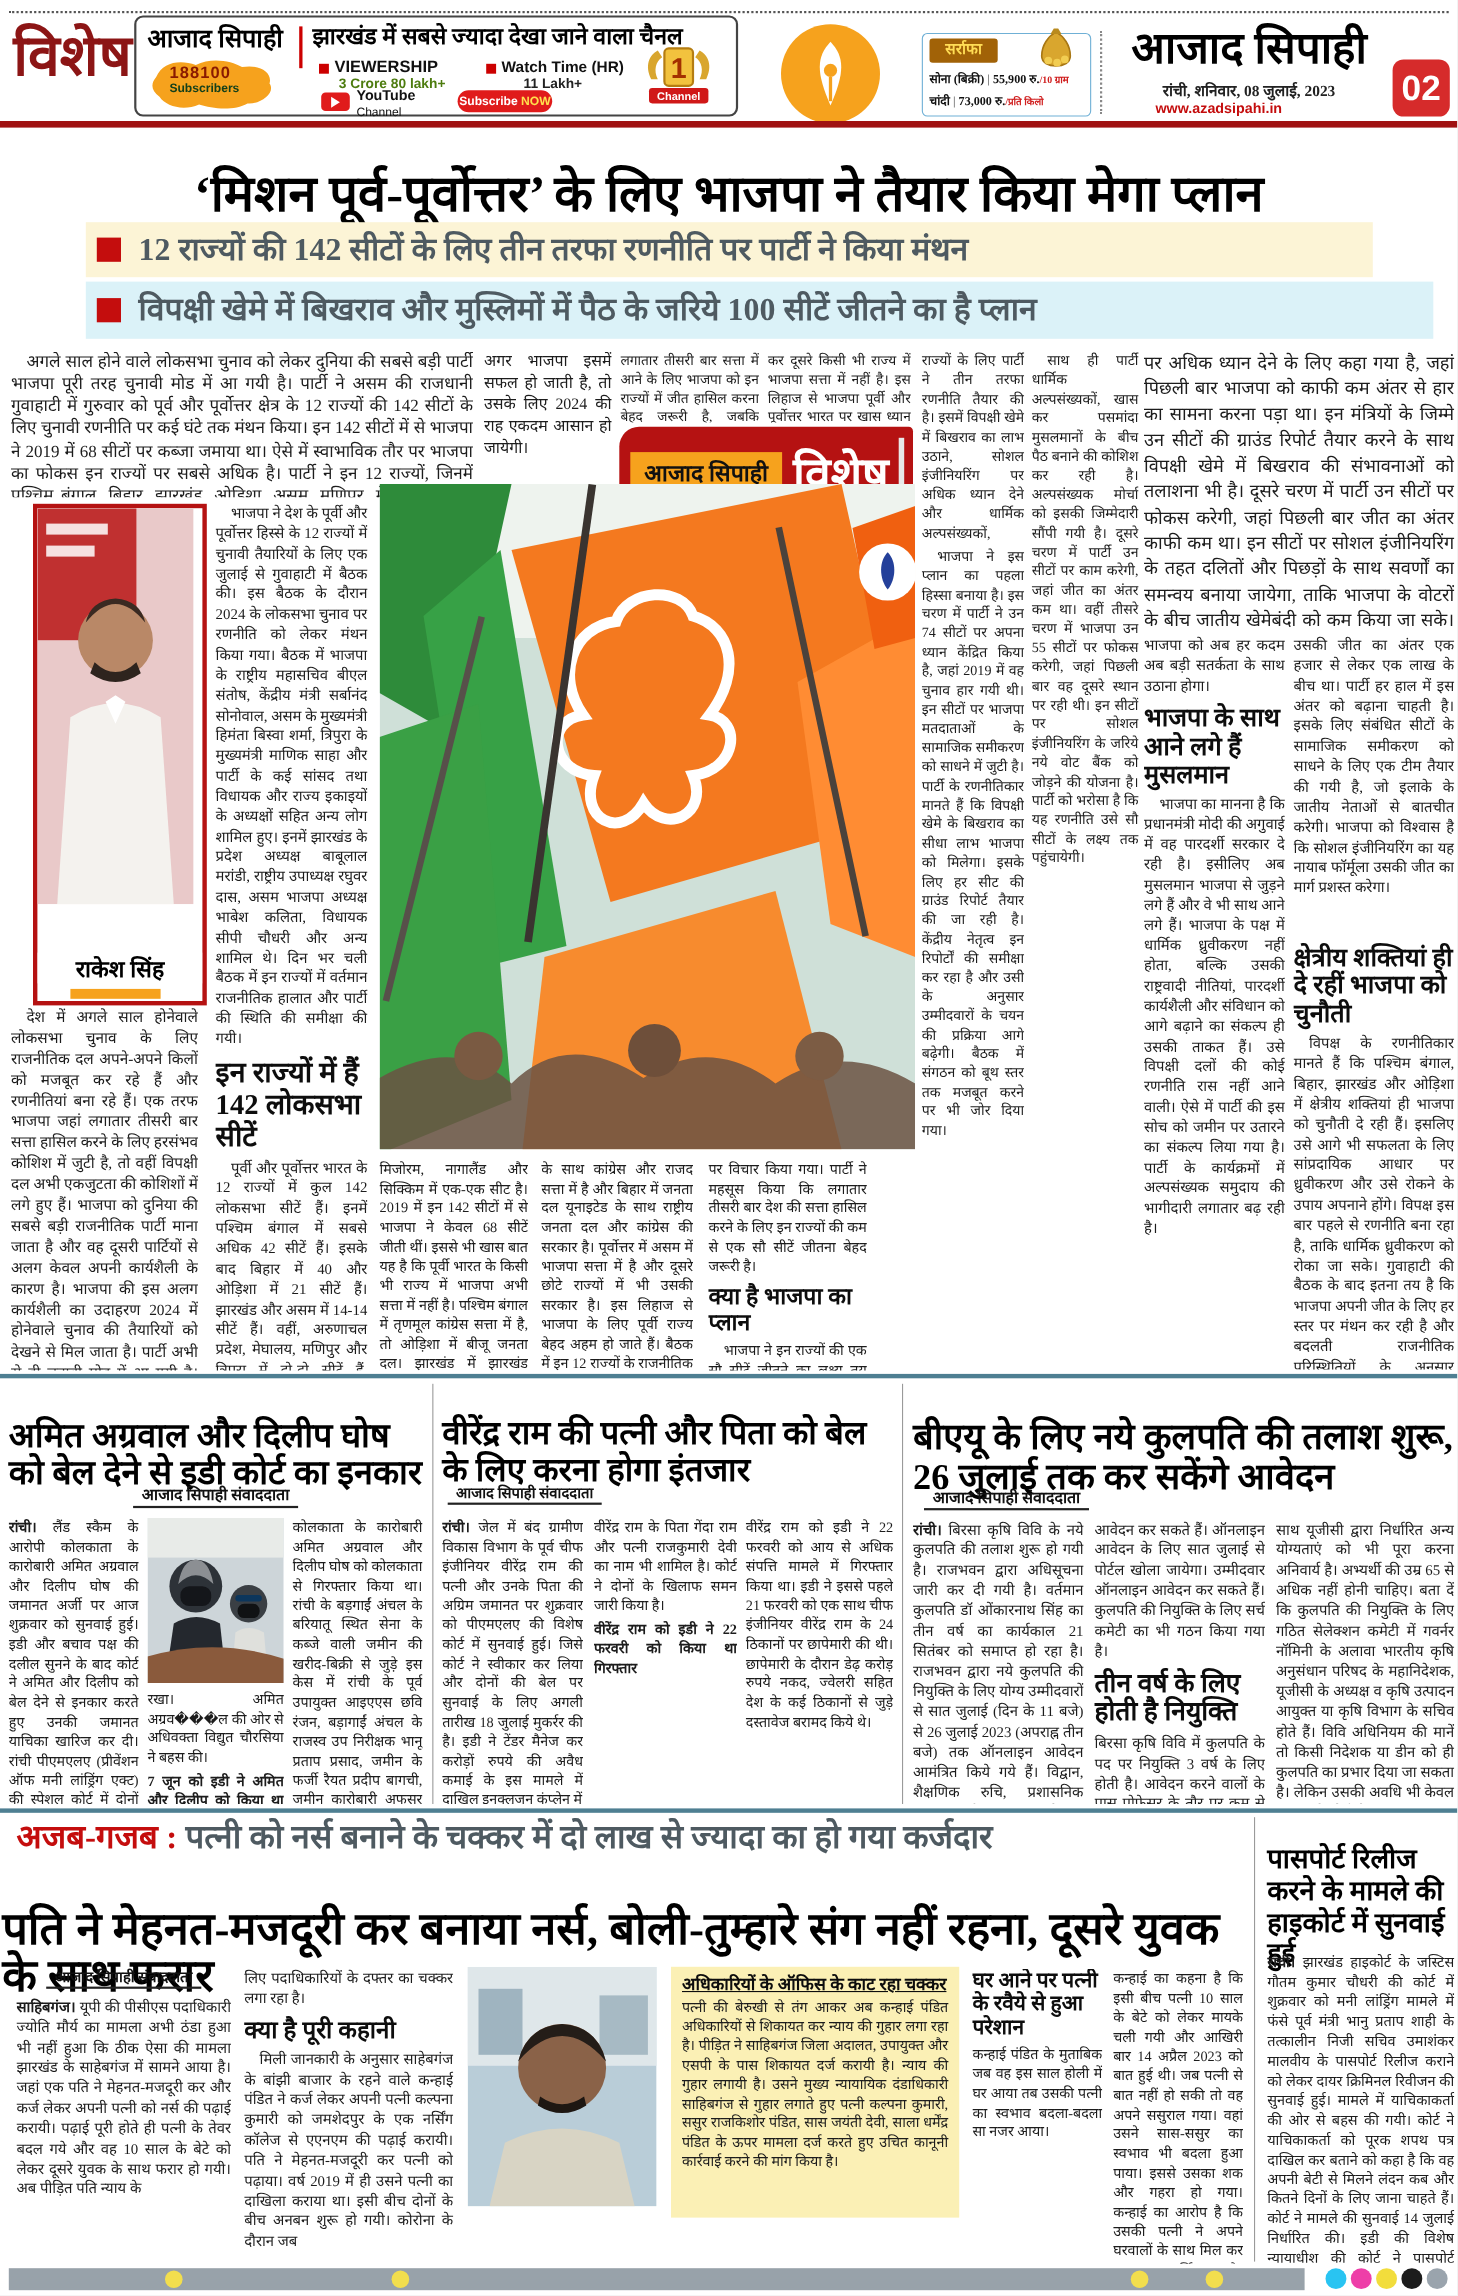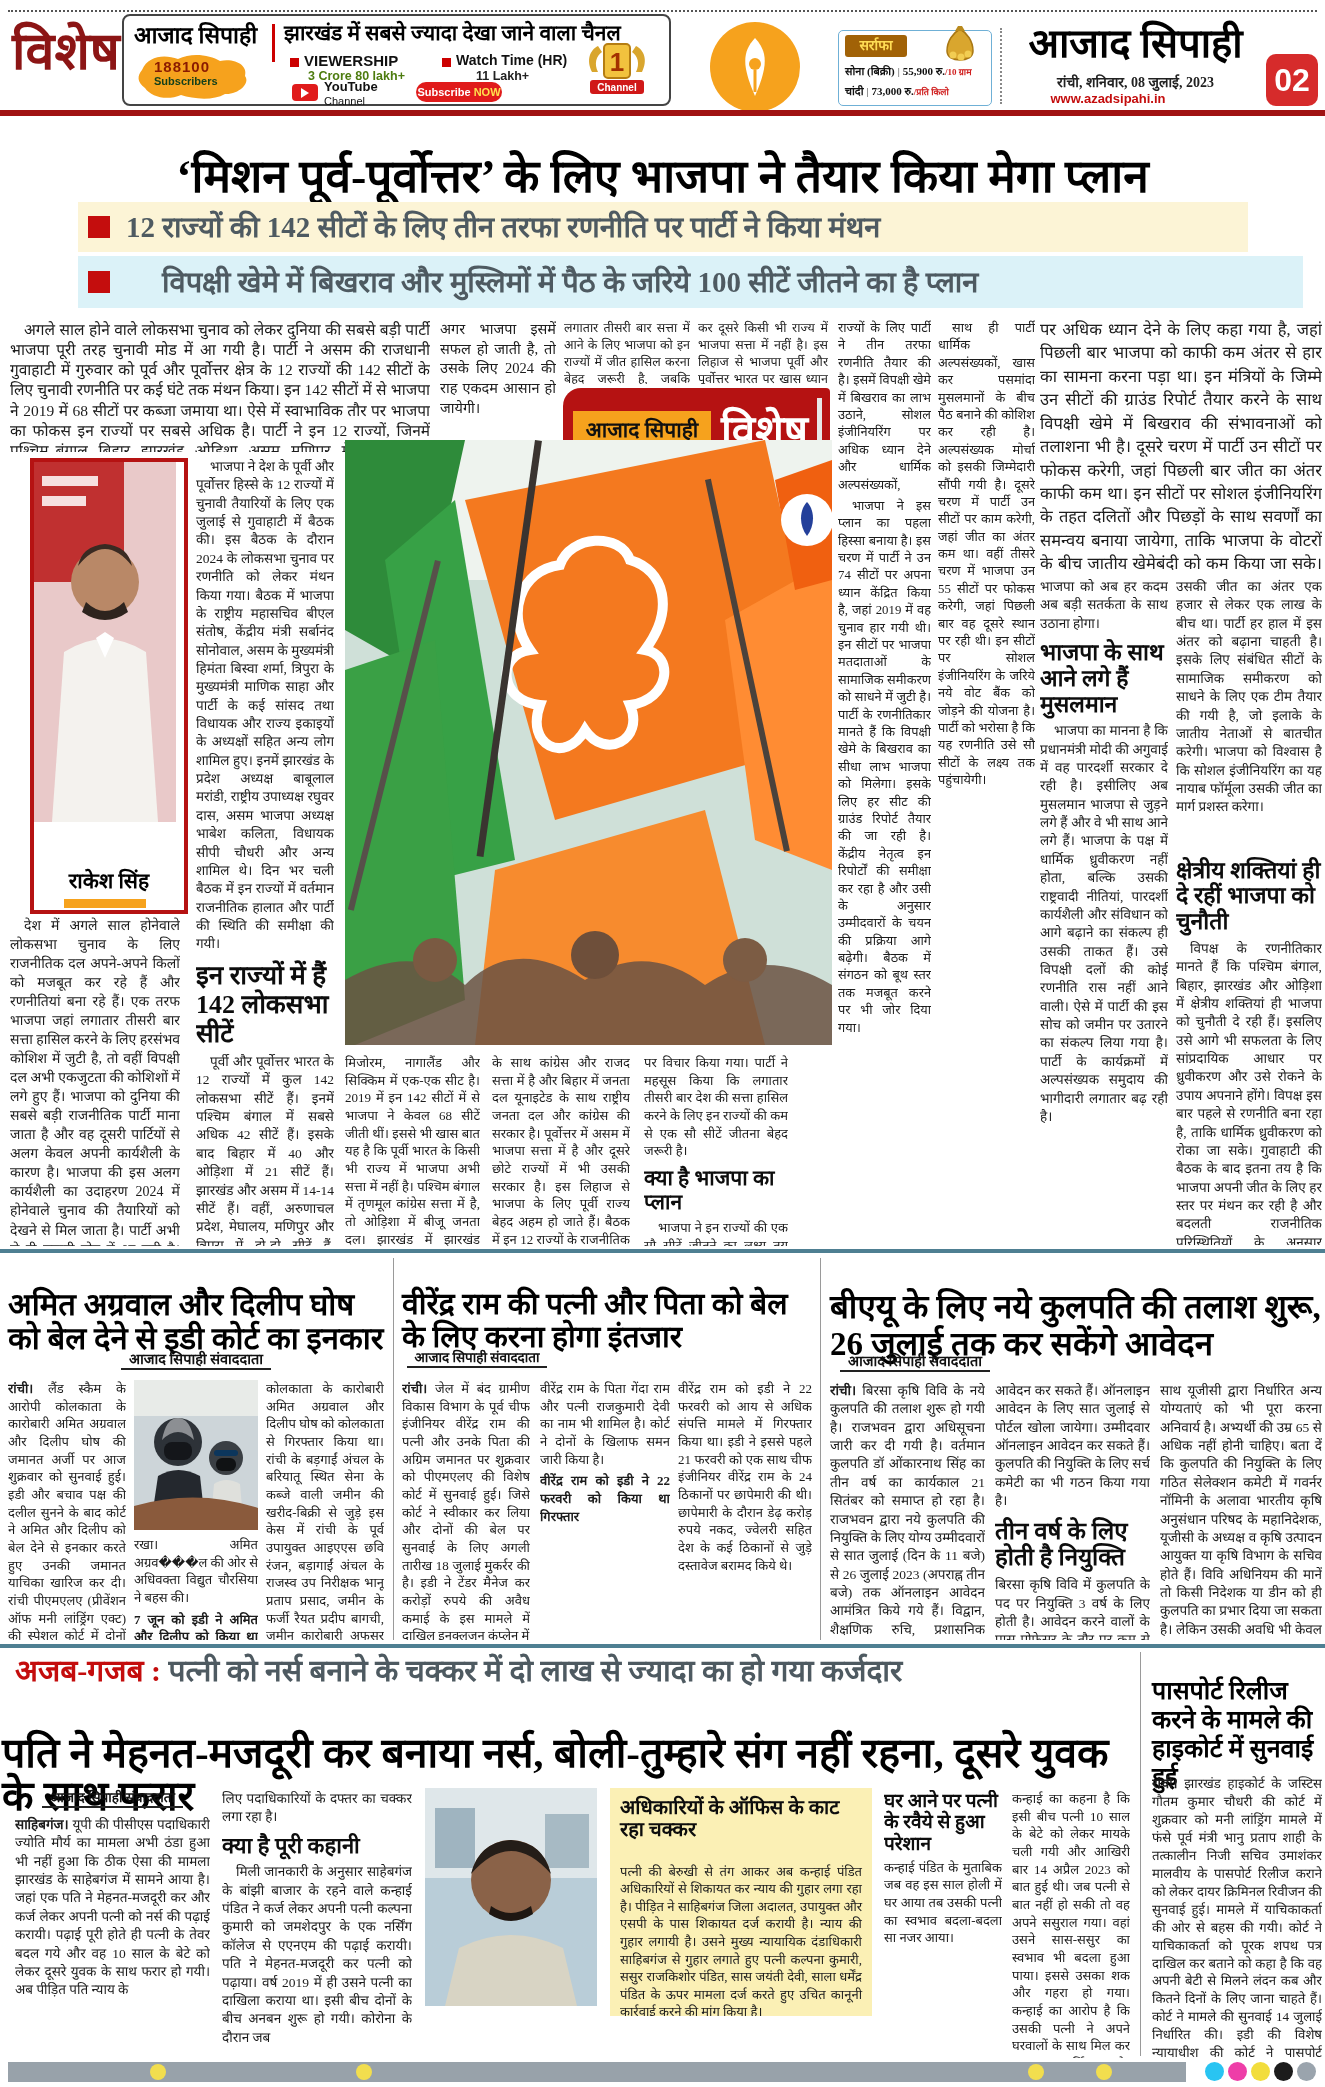--- a/index.html
+++ b/index.html
@@ -111,21 +111,21 @@
   <div class="abs" style="left:1266px;top:54px;width:52px;height:52px;background:#d62b2b;border-radius:10px;color:#fff;font-size:32px;font-weight:bold;text-align:center;line-height:52px;font-family:'Liberation Sans',sans-serif;">02</div>
 
   <div class="abs" style="left:0;top:110px;width:1325px;height:6px;background:#a01212;"></div>
 
   <h1 class="headline" style="left:0;top:122px;width:1325px;text-align:center;font-size:46px;line-height:1.05;">‘मिशन पूर्व-पूर्वोत्तर’ के लिए भाजपा ने तैयार किया मेगा प्लान</h1>
 
   <div class="bullet-strip" style="left:78px;top:202px;width:1170px;height:50px;background:#fcf4d6;">
     <div class="bullet-sq"></div>
     <div class="bullet-txt">12 राज्यों की 142 सीटों के लिए तीन तरफा रणनीति पर पार्टी ने किया मंथन</div>
   </div>
-  <div class="bullet-strip" style="left:78px;top:256px;width:1225px;height:52px;background:#dbf2f8;gap:36px;">
+  <div class="bullet-strip" style="left:78px;top:256px;width:1225px;height:52px;background:#dbf2f8;">
     <div class="bullet-sq"></div>
     <div class="bullet-txt">विपक्षी खेमे में बिखराव और मुस्लिमों में पैठ के जरिये 100 सीटें जीतने का है प्लान</div>
   </div>
 
   <div class="col" style="left:10px;top:320px;width:420px;height:132px;font-size:15.5px;line-height:1.3;">
     <p>अगले साल होने वाले लोकसभा चुनाव को लेकर दुनिया की सबसे बड़ी पार्टी भाजपा पूरी तरह चुनावी मोड में आ गयी है। पार्टी ने असम की राजधानी गुवाहाटी में गुरुवार को पूर्व और पूर्वोत्तर क्षेत्र के 12 राज्यों की 142 सीटों के लिए चुनावी रणनीति पर कई घंटे तक मंथन किया। इन 142 सीटों में से भाजपा ने 2019 में 68 सीटों पर कब्जा जमाया था। ऐसे में स्वाभाविक तौर पर भाजपा का फोकस इन राज्यों पर सबसे अधिक है। पार्टी ने इन 12 राज्यों, जिनमें पश्चिम बंगाल, बिहार, झारखंड, ओड़िशा, असम, मणिपुर, मेघालय, त्रिपुरा, सिक्किम, अरुणाचल प्रदेश, मिजोरम और नागालैंड शामिल हैं, के लिए ‘मिशन हंड्रेड’ का प्लान बनाया है।</p>
   </div>
   <div class="col" style="left:440px;top:320px;width:116px;height:152px;font-size:14.5px;">
     <p class="noind">अगर भाजपा इसमें सफल हो जाती है, तो उसके लिए 2024 की राह एकदम आसान हो जायेगी।</p>
   </div>
@@ -328,21 +328,21 @@
       <rect x="10" y="20" width="40" height="60" fill="#9fb4c0"></rect>
       <rect x="120" y="26" width="44" height="54" fill="#a7bac4"></rect>
       <circle cx="86" cy="92" r="40" fill="#8a6248"></circle>
       <path d="M46,86 Q86,40 126,86 Q118,54 86,52 Q54,54 46,86 Z" fill="#241d18"></path>
       <path d="M66,118 Q86,132 106,118 L108,126 Q86,140 64,126 Z" fill="#1e1712"></path>
       <path d="M20,218 L34,160 Q86,134 138,160 L152,218 Z" fill="#d8d4c4"></path>
     </svg>
   </div>
 
   <div class="abs" style="left:610px;top:1788px;width:262px;height:228px;background:#fbf0b5;padding:8px 10px;box-sizing:border-box;overflow:hidden;">
-    <h3 class="subhead" style="font-size:20px;margin:0 0 22px;">अधिकारियों के ऑफिस के काट रहा चक्कर</h3>
+    <h3 class="subhead" style="font-size:16px;margin:0 0 2px;text-decoration:underline;">अधिकारियों के ऑफिस के काट रहा चक्कर</h3>
     <div style="font-size:13px;line-height:1.35;text-align:justify;color:#1c1c1c;">पत्नी की बेरुखी से तंग आकर अब कन्हाई पंडित अधिकारियों से शिकायत कर न्याय की गुहार लगा रहा है। पीड़ित ने साहिबगंज जिला अदालत, उपायुक्त और एसपी के पास शिकायत दर्ज करायी है। न्याय की गुहार लगायी है। उसने मुख्य न्यायायिक दंडाधिकारी साहिबगंज से गुहार लगाते हुए पत्नी कल्पना कुमारी, ससुर राजकिशोर पंडित, सास जयंती देवी, साला धर्मेंद्र पंडित के ऊपर मामला दर्ज करते हुए उचित कानूनी कार्रवाई करने की मांग किया है।</div>
   </div>
 
   <div class="col" style="left:884px;top:1790px;width:118px;height:268px;font-size:13px;">
     <h3 class="subhead" style="font-size:19px;margin-top:0;">घर आने पर पत्नी के रवैये से हुआ परेशान</h3>
     <p class="noind">कन्हाई पंडित के मुताबिक जब वह इस साल होली में घर आया तब उसकी पत्नी का स्वभाव बदला-बदला सा नजर आया।</p>
   </div>
   <div class="col" style="left:1012px;top:1790px;width:118px;height:268px;font-size:13px;">
     <p class="noind">कन्हाई का कहना है कि इसी बीच पत्नी 10 साल के बेटे को लेकर मायके चली गयी और आखिरी बार 14 अप्रैल 2023 को बात हुई थी। जब पत्नी से बात नहीं हो सकी तो वह अपने ससुराल गया। वहां उसने सास-ससुर का स्वभाव भी बदला हुआ पाया। इससे उसका शक और गहरा हो गया। कन्हाई का आरोप है कि उसकी पत्नी ने अपने घरवालों के साथ मिल कर उसका आर्थिक और मानसिक शोषण किया है। उसका कहना है कि उसकी पत्नी 10 साल के बेटे को लेकर गायब है।</p>
   </div>

